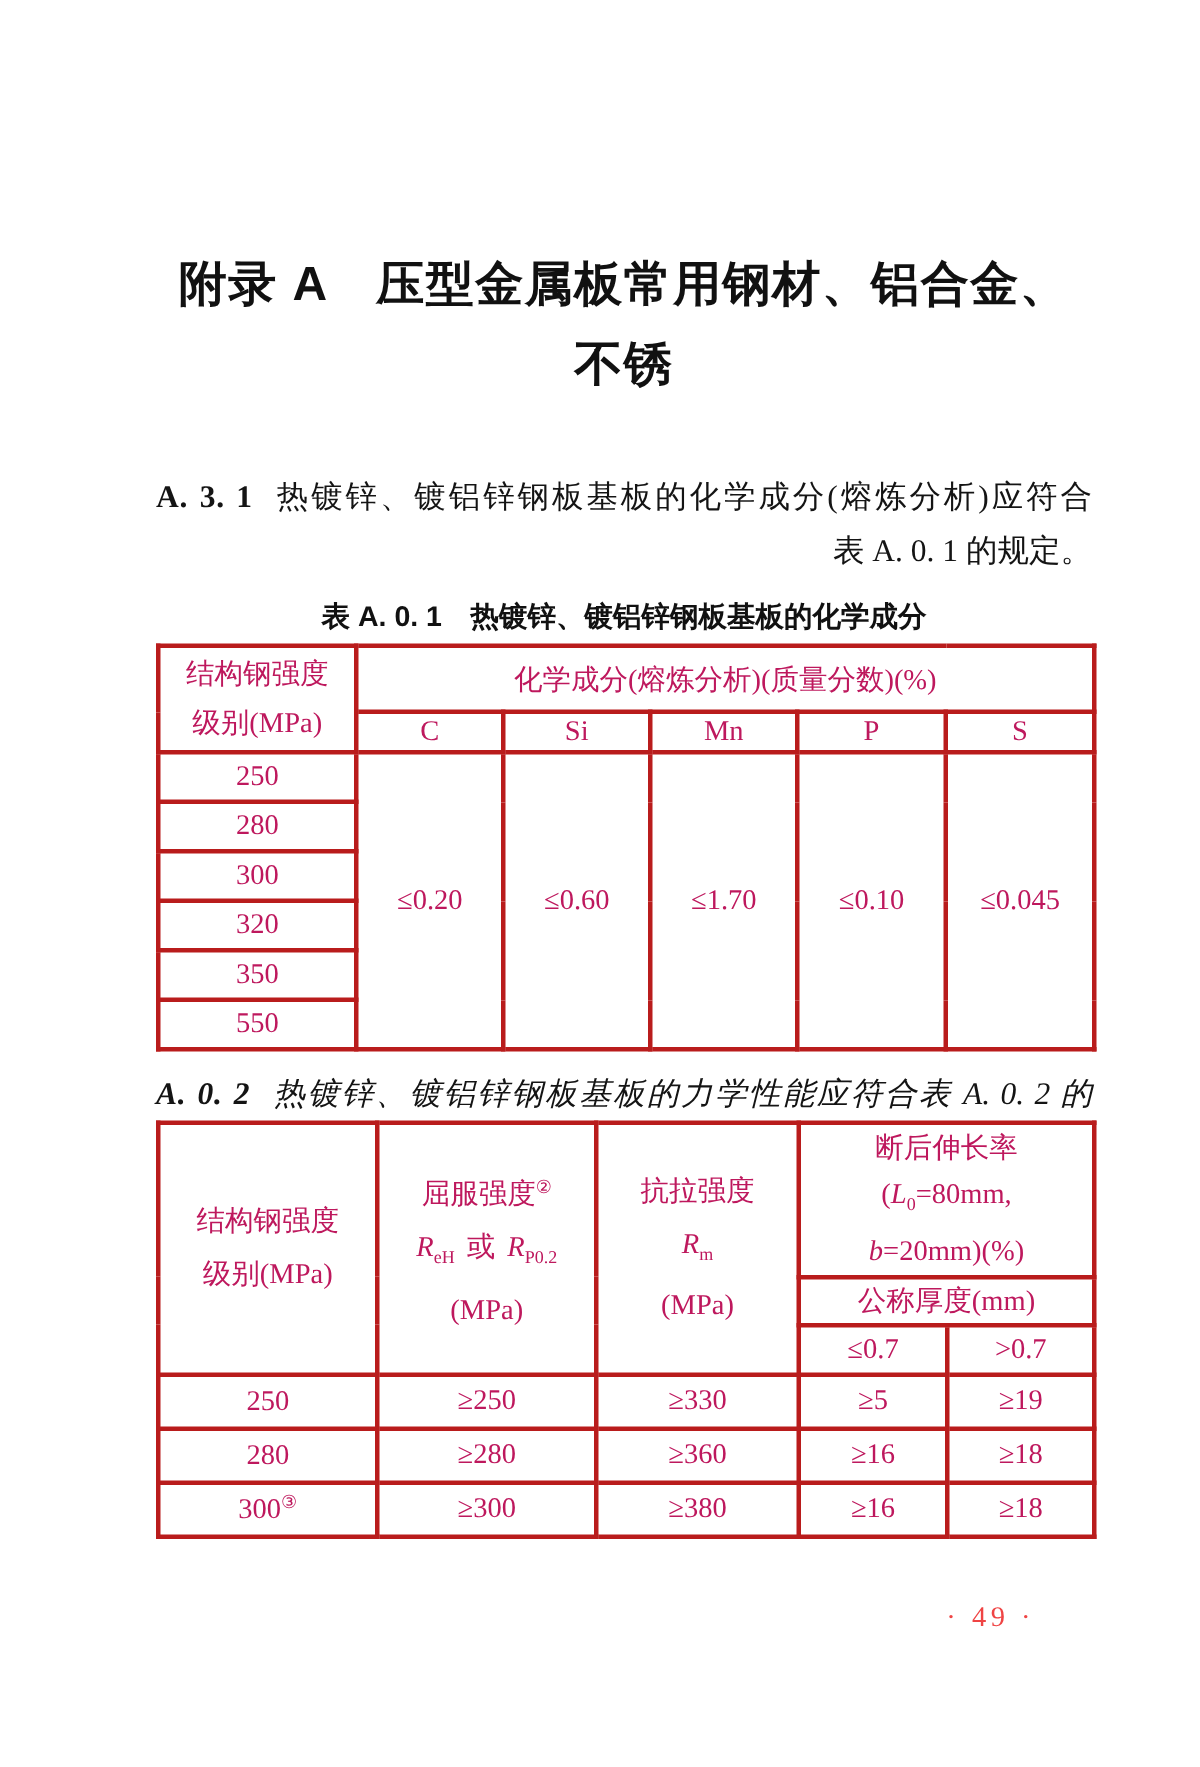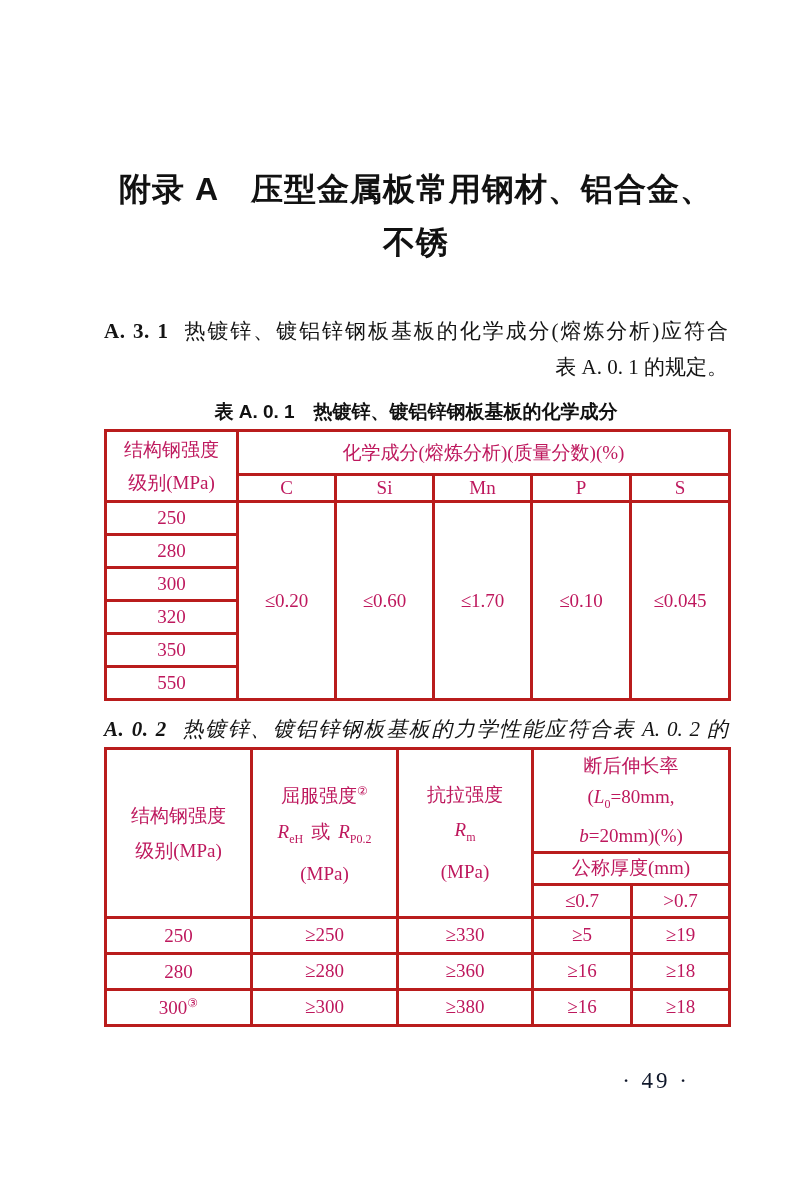--- a/index.html
+++ b/index.html
@@ -88,23 +88,23 @@
   i.var { font-style: italic; font-family: "Liberation Serif", "DejaVu Serif", serif; }
   sub { font-size: 12px; }
   sup.note { font-size: 12px; }
   .hsep { display: inline-block; width: 8px; }
 
   
   .page-number {
     position: absolute;
     top: 1068px;
     right: 110px;
-    font-size: 23px;
+    font-size: 19px;
     letter-spacing: 3px;
-    color: #0f172a;
+    color: #ef4444;
   }
 </style>
 </head>
 <body>
 
 <div class="page">
   <div class="content">
 
     <h1 class="doc-title">
       <span class="tline">附录 A　压型金属板常用钢材、铝合金、不锈</span>

